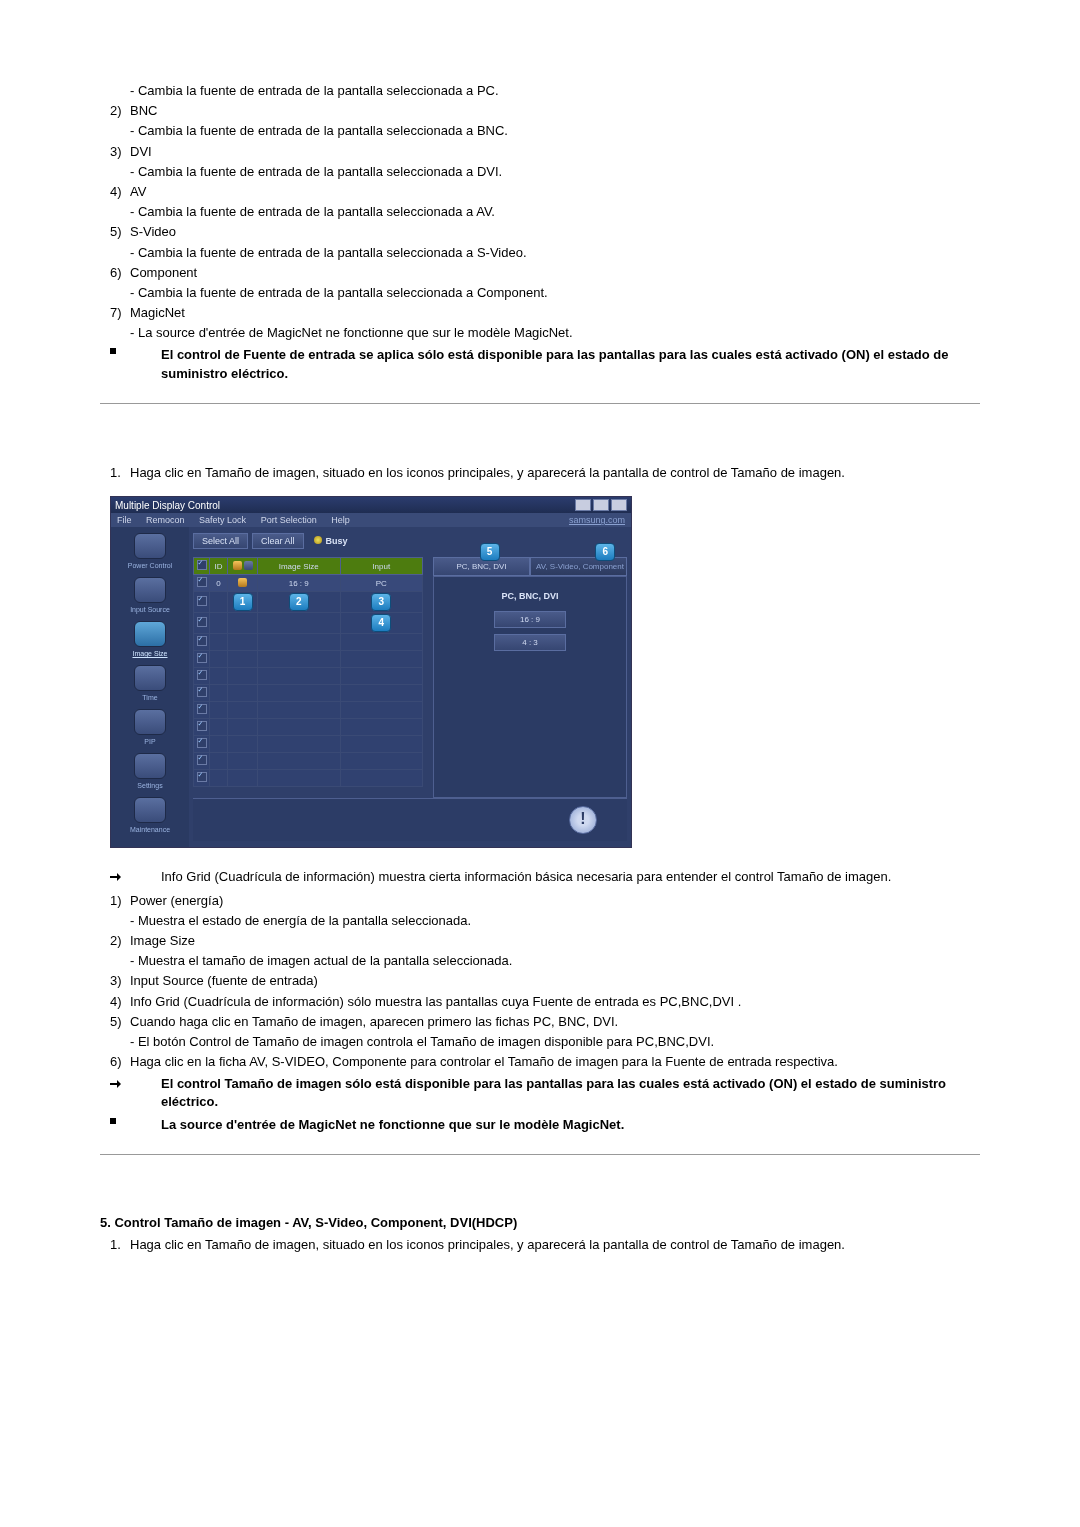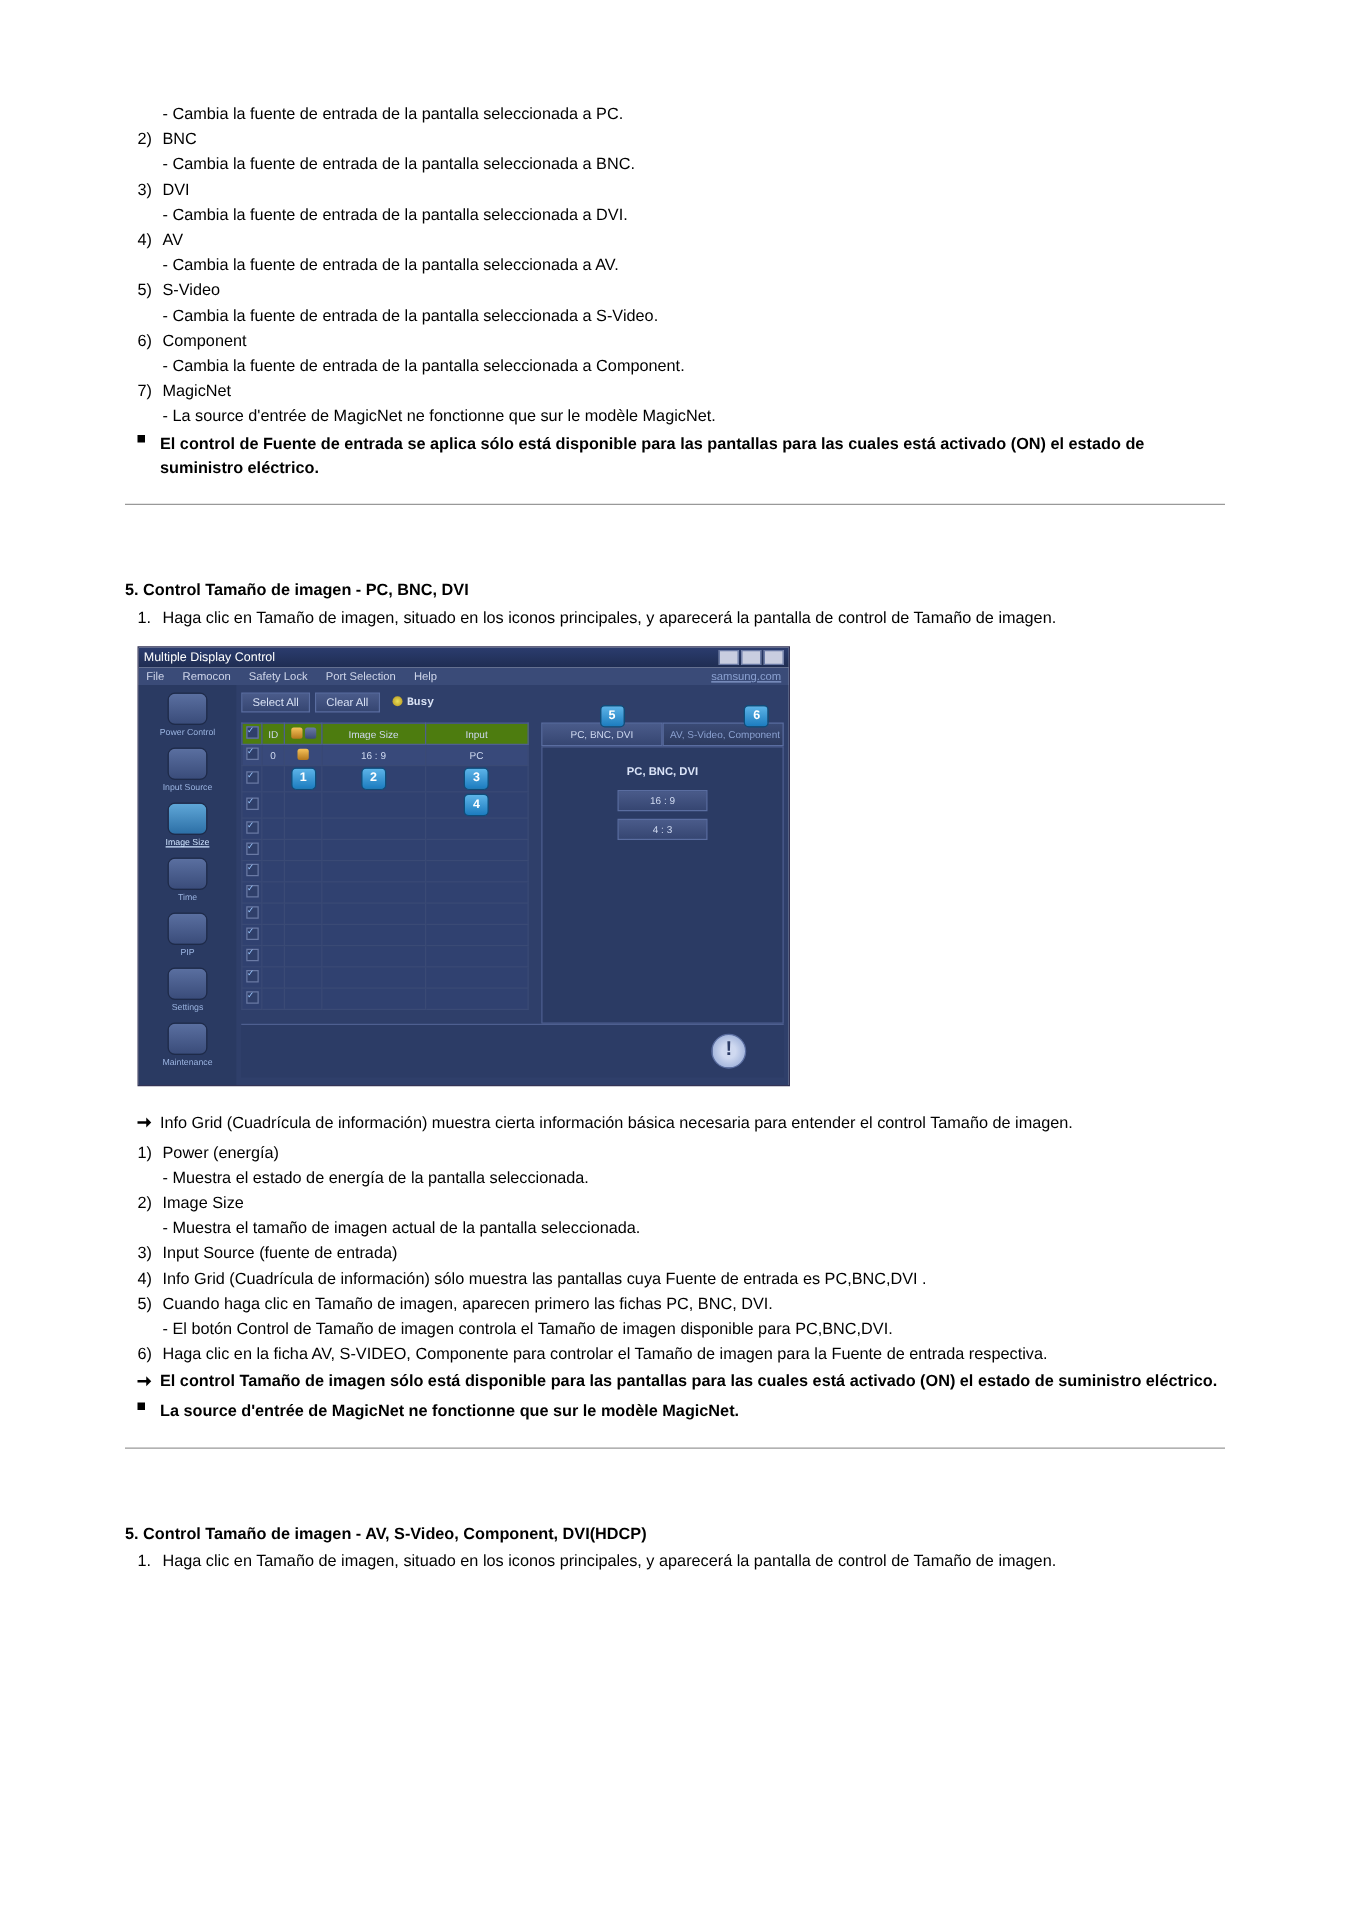--- a/index.html
+++ b/index.html
@@ -29,20 +29,21 @@
     flex: 1;
   }
   .sub-line {
     margin: 2px 0 2px 30px;
     line-height: 1.4;
   }
   .bullet-line {
     display: flex;
     margin: 4px 0 4px 10px;
     line-height: 1.4;
+    gap: 33px;
   }
   .bullet-mark {
     width: 18px;
     flex-shrink: 0;
     font-size: 14px;
   }
   .bullet-text {
     flex: 1;
   }
   .bold { font-weight: bold; }
@@ -153,21 +154,20 @@
     padding: 2px 8px;
     margin-right: 4px;
   }
   .ss-busy {
     display: flex;
     align-items: flex-start;
     font-size: 9px;
     color: #d9e2f5;
     font-weight: bold;
     margin-left: 6px;
-    font-family: Liberation Mono, monospace;
   }
   .ss-busy-dot {
     width: 8px; height: 8px; border-radius: 50%;
     background: radial-gradient(#e8e05a, #b28e18);
     margin-right: 4px;
   }
   .ss-cols {
     display: flex;
     flex: 1;
   }
@@ -380,21 +380,20 @@
   </div>
   <div class="sub-line">- La source d'entrée de MagicNet ne fonctionne que sur le modèle MagicNet.</div>
 
   <div class="bullet-line">
     <span class="bullet-mark"><span class="small-bullet"></span></span>
     <span class="bullet-text bold">El control de Fuente de entrada se aplica sólo está disponible para las pantallas para las cuales está activado (ON) el estado de suministro eléctrico.</span>
   </div>
 
   <hr>
 
-  <div class="section-heading">5. Control Tamaño de imagen - PC, BNC, DVI</div>
   <div class="para-1">
     <span class="list-num">1.</span>
     <span>Haga clic en Tamaño de imagen, situado en los iconos principales, y aparecerá la pantalla de control de Tamaño de imagen.</span>
   </div>
 
   <div class="screenshot-box">
     <div class="ss-titlebar">
       <span class="ss-title">Multiple Display Control</span>
       <div class="ss-winbtns">
         <span></span>

